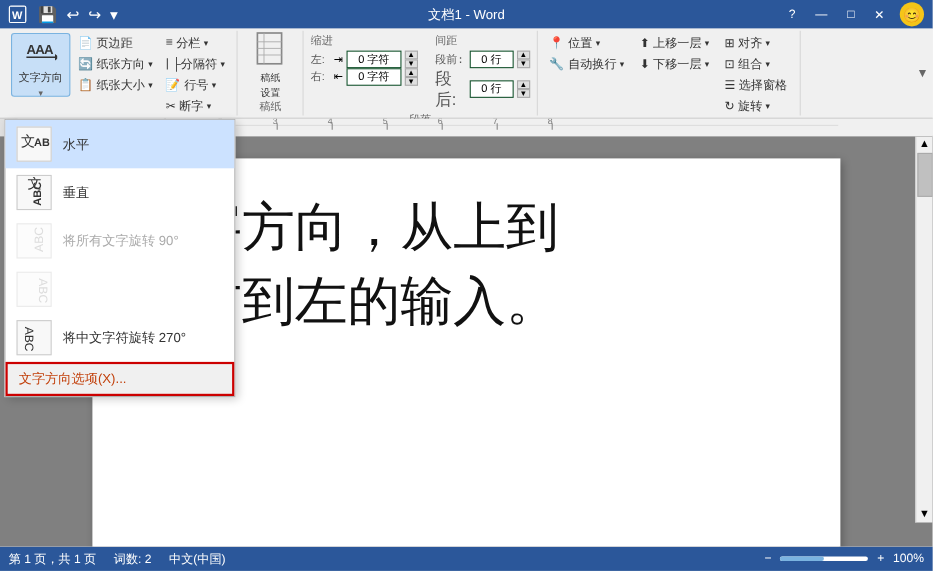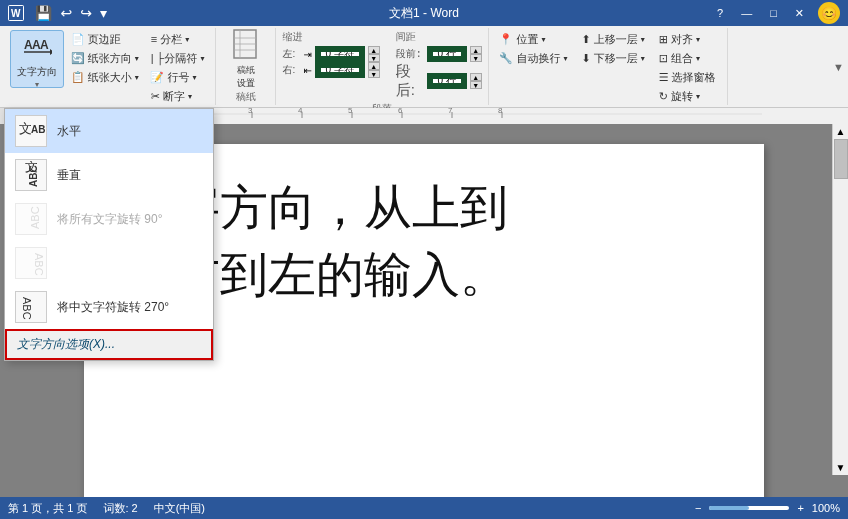--- a/index.html
+++ b/index.html
@@ -106,21 +106,21 @@
       border-radius: 2px;
       font-size: 11px;
       color: #333;
       white-space: nowrap;
       height: 18px;
     }
     .field-row { display: flex; align-items: center; gap: 3px; font-size: 11px; }
     .field-input {
       width: 48px;
       height: 16px;
-      border: 6px solid #14532d;
+      border: 1px solid #14532d;
       background: white;
       font-size: 10px;
       padding: 1px 2px;
       text-align: center;
     }
     .field-spinner { display: flex; flex-direction: column; }
     .spin-btn { width: 12px; height: 8px; background: #e0e0e0; border: 1px solid #aaa; cursor: pointer; font-size: 7px; display: flex; align-items: center; justify-content: center; line-height: 1; }
 
     
     .doc-area {
@@ -187,22 +187,21 @@
       color: #333;
       cursor: pointer;
       border-top: 1px solid #e0e0e0;
       background: #f0f0f0;
       display: flex;
       align-items: center;
       gap: 4px;
     }
     .menu-footer.highlighted {
       border: 2px solid #e00;
-      color: #0c4a6e;
-      font-style: italic;
+      color: #c2410c;
     }
 
     
     .status-bar {
       background: #2b579a;
       height: 22px;
       display: flex;
       align-items: center;
       padding: 0 8px;
       color: white;

